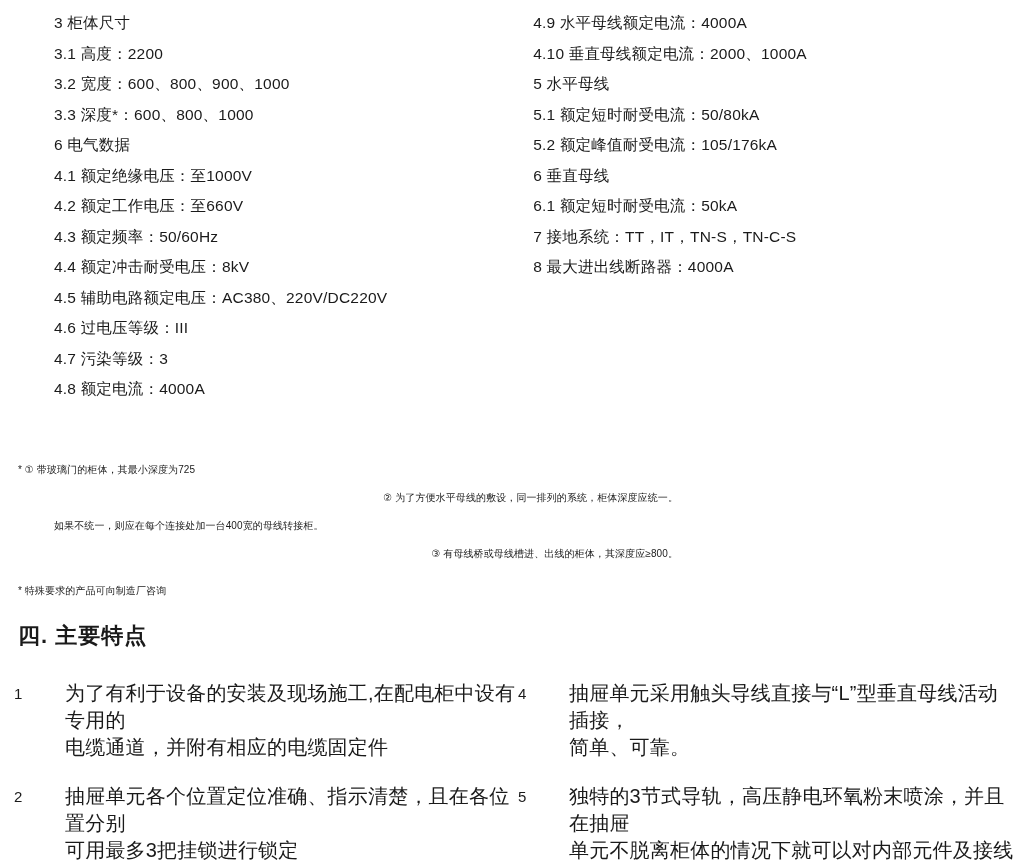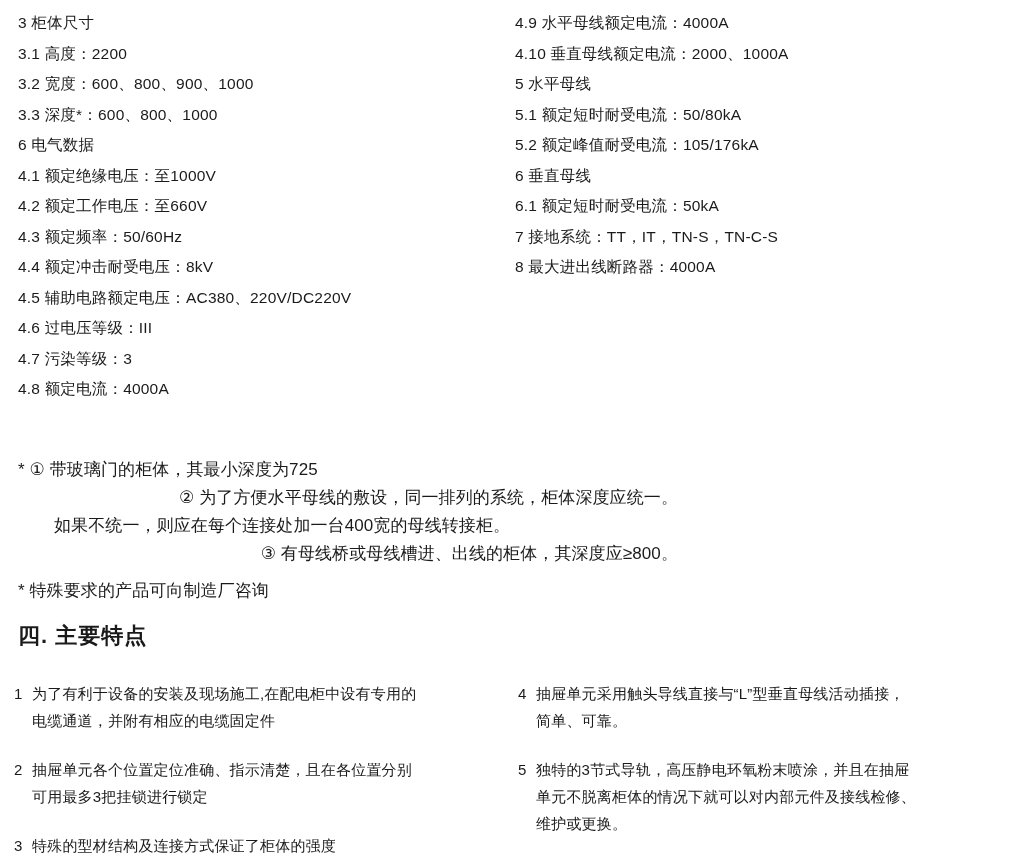--- a/index.html
+++ b/index.html
@@ -30,40 +30,41 @@
     width: 1015px;
     display: flex;
     flex-direction: row;
   }
   .spec-col {
     box-sizing: border-box;
   }
   .spec-col.left {
     width: 505px;
     padding-left: 18px;
+    margin-left: 36px;
   }
   .spec-col.right {
     width: 510px;
     padding-left: 10px;
   }
   .spec-line {
     font-size: 15.5px;
     line-height: 30.5px;
     white-space: nowrap;
     letter-spacing: 0.2px;
   }
   
   .notes {
     position: absolute;
     left: 18px;
     top: 456px;
     width: 660px;
   }
   .note-line {
-    font-size: 17px;
+    font-size: 10px;
     line-height: 28px;
     white-space: nowrap;
     letter-spacing: 0.1px;
   }
   .note-indent-1 { padding-left: 14px; text-align: right; }
   .note-indent-2 { padding-left: 36px; }
 
   
   .section-heading {
     position: absolute;
@@ -99,23 +100,24 @@
     flex-direction: row;
     margin-bottom: 18px;
   }
   .feat-num {
     width: 18px;
     flex: 0 0 18px;
     font-size: 15px;
     line-height: 27px;
   }
   .feat-text {
-    font-size: 15px;
+    font-size: 20px;
     line-height: 27px;
     letter-spacing: 0.2px;
+    margin-left: 33px;
   }
 </style>
 </head>
 <body>
 
 <div class="page">
 
   <div class="spec-cols">
 
     <div class="spec-col left">

